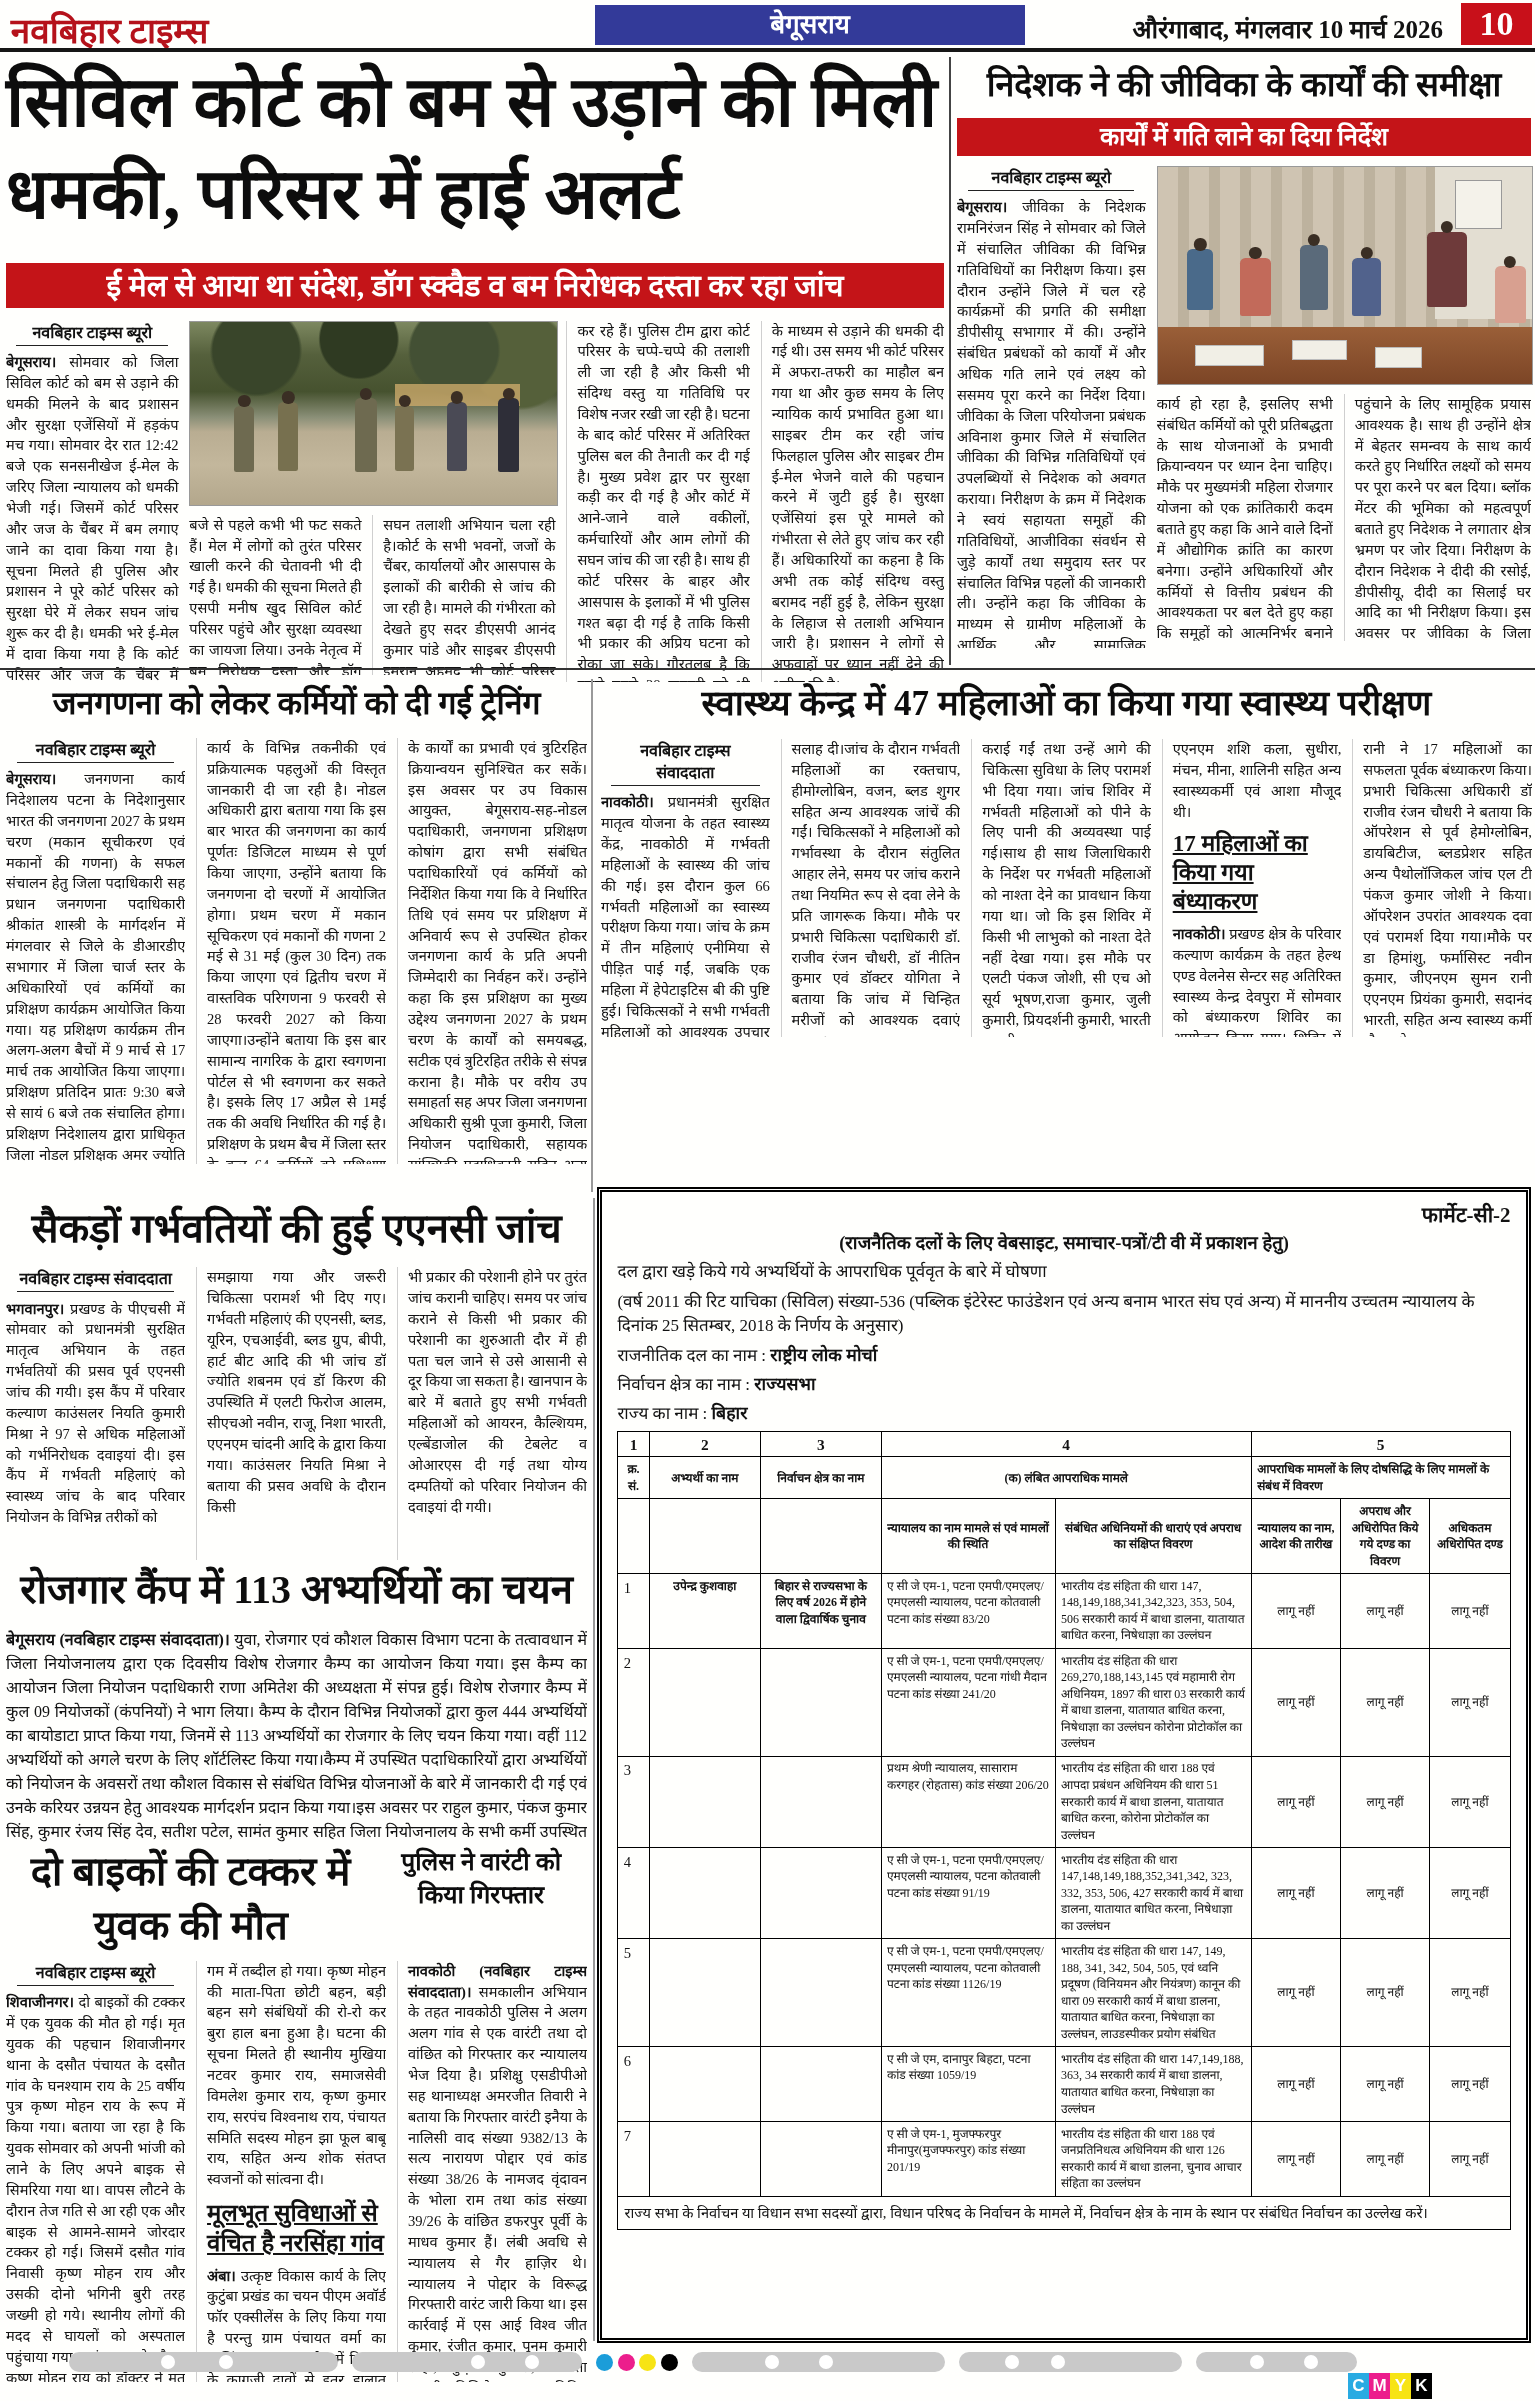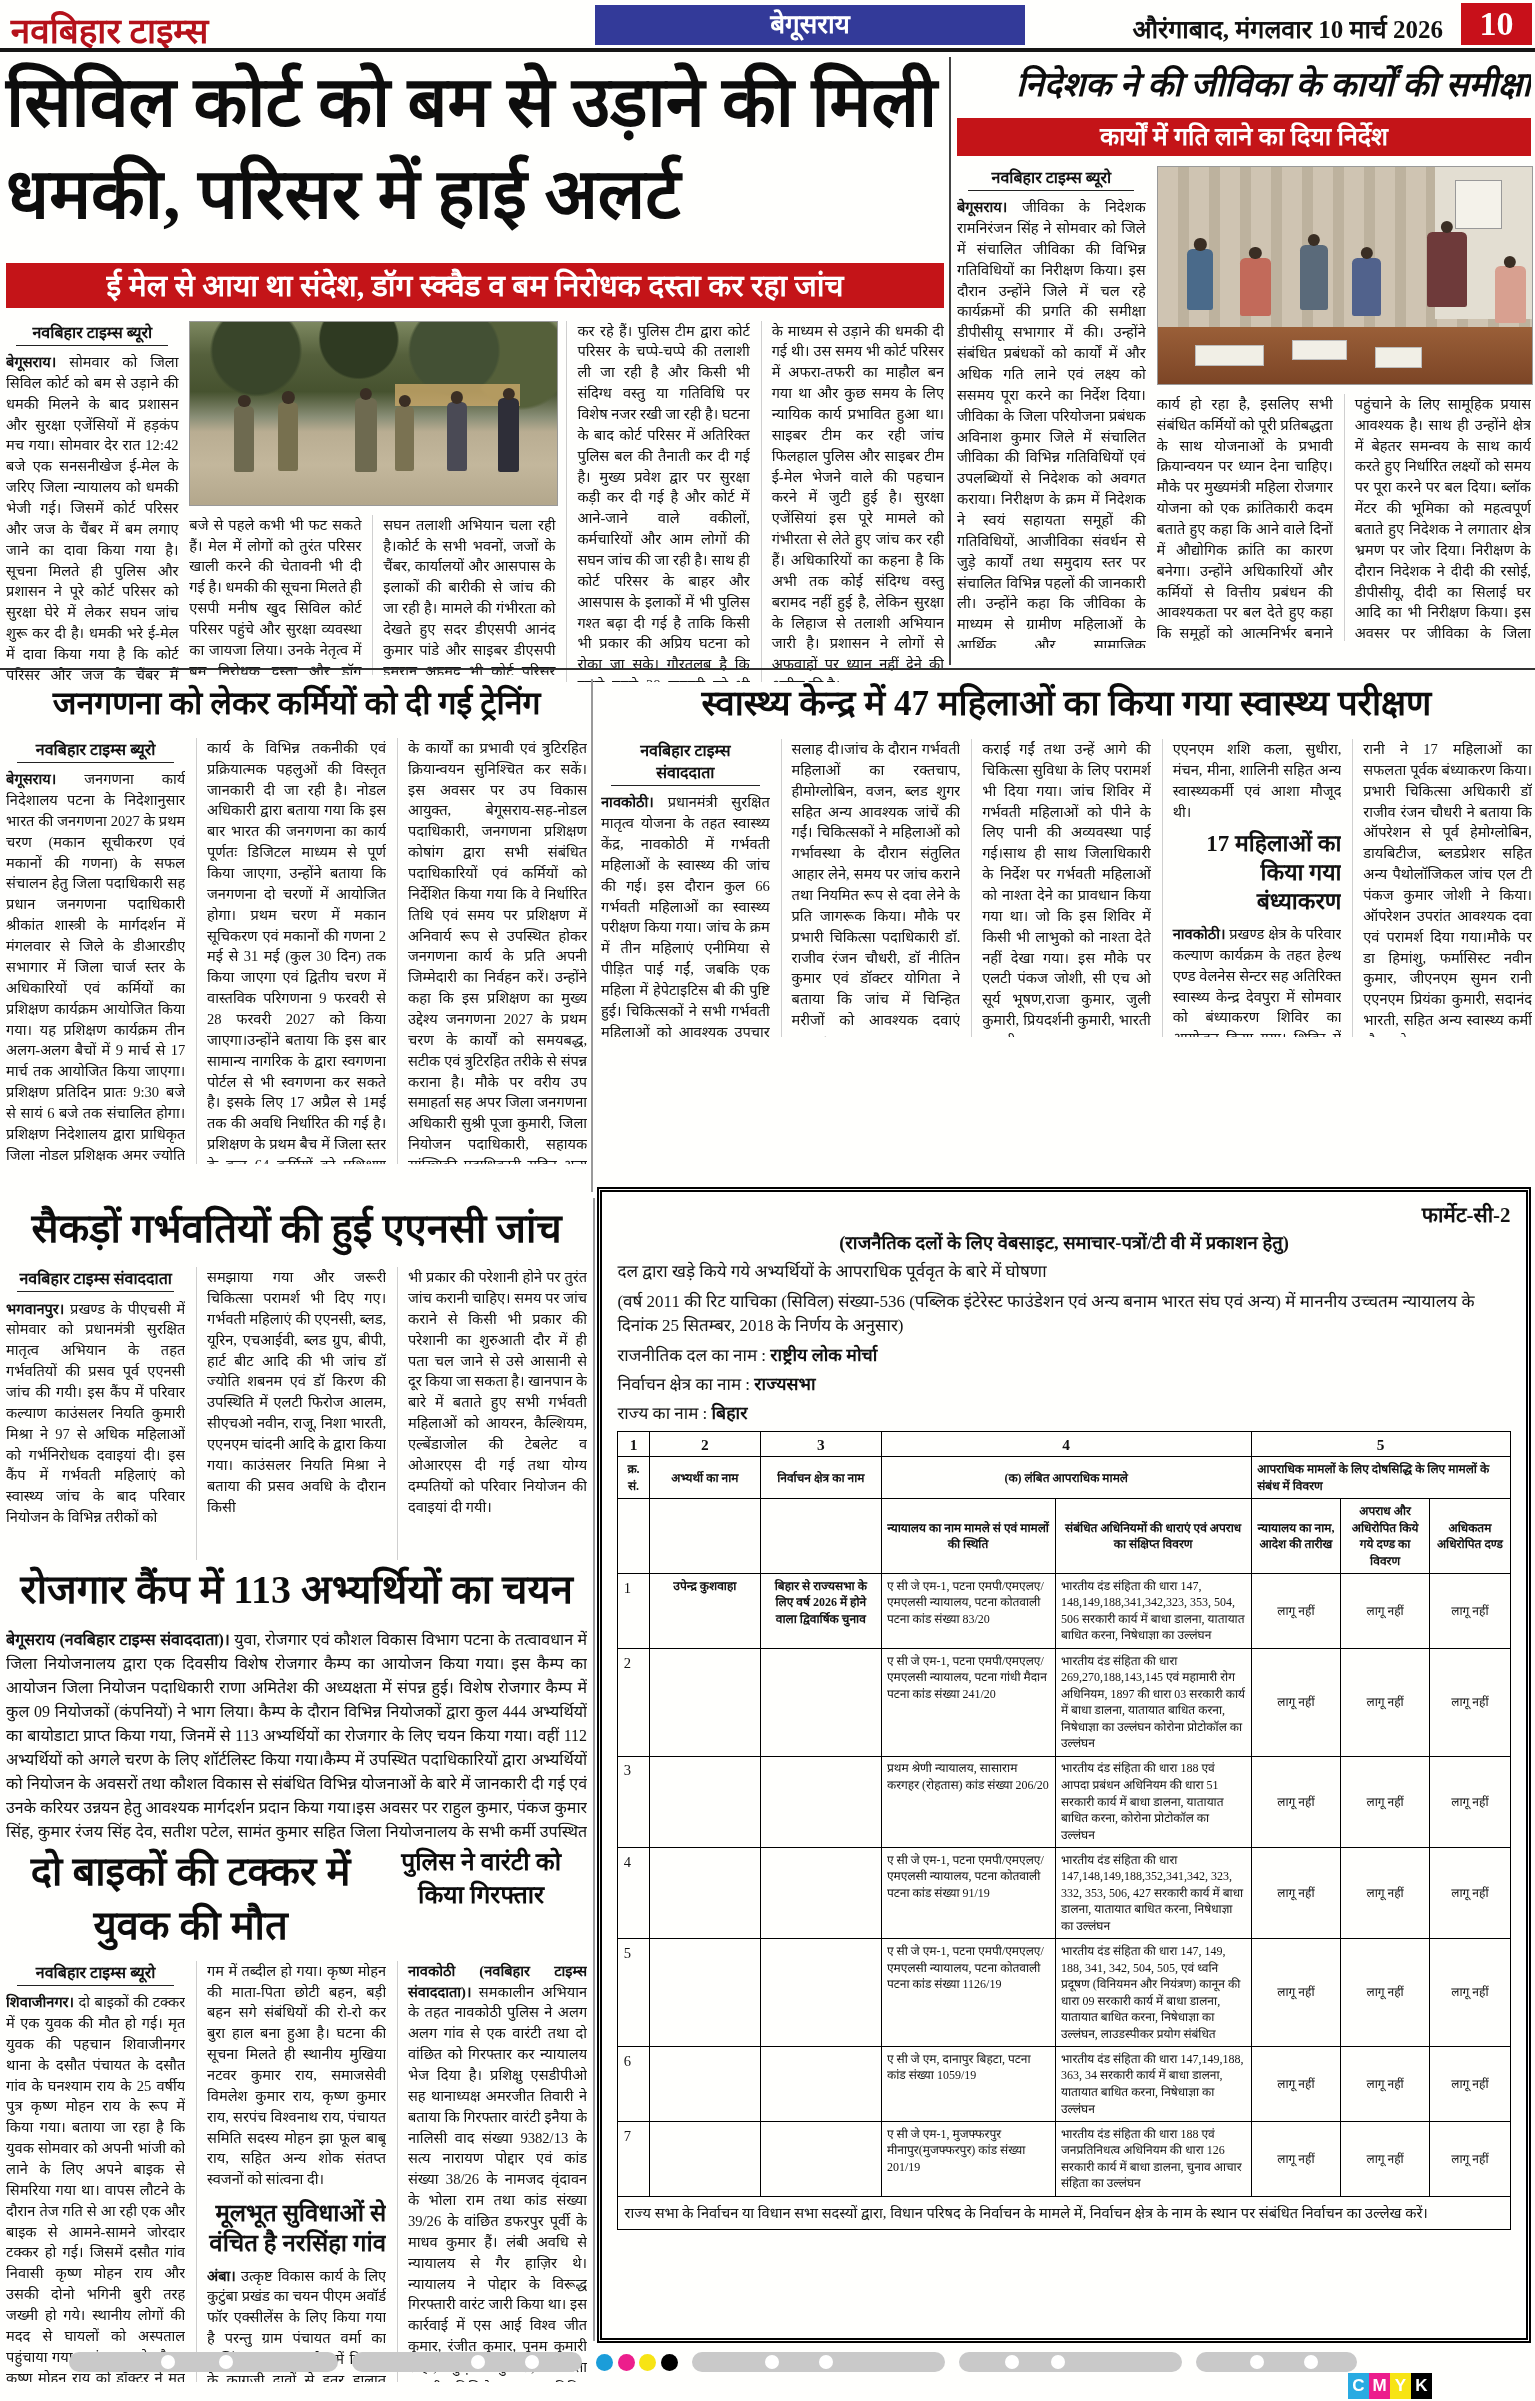--- a/index.html
+++ b/index.html
@@ -15,21 +15,21 @@
   .header-rule{position:absolute;left:0;top:48px;width:1536px;height:3.8px;background:#161616;}
   
   .headline{font-weight:bold;color:#0d0d0d;}
   .red-strip{background:#c41418;color:#fff;font-weight:bold;text-align:center;}
   .byline{font-weight:bold;text-align:center;font-size:16px;border-bottom:1.5px solid #222;
           padding-bottom:2.3px;margin:0 auto 6.1px auto;width:88%;}
   .dateline{font-weight:bold;}
   .col-text{text-align:justify;font-size:14.6px;line-height:1.43;}
   .vrule{position:absolute;width:1.5px;background:#444;}
   .hrule{position:absolute;height:1.5px;background:#333;}
-  .inner-head{font-weight:bold;text-align:right;font-size:23px;line-height:1.25;margin:7.7px 0;}
+  .inner-head{font-weight:bold;text-align:left;font-size:23px;line-height:1.25;margin:7.7px 0;text-decoration:underline;}
   
   .photo{position:relative;overflow:hidden;border:0.8px solid #999;}
   .photo-police{background:
      linear-gradient(180deg,#7d8860 0%,#55603c 18%,#46522f 38%,#8a8f77 52%,#b9ad92 60%,#c3b79c 78%,#b3a78c 100%);}
   .photo-police .canopy{position:absolute;left:0;top:0;width:100%;height:52%;
      background:radial-gradient(circle at 18% 30%,#39452a 0 14%,transparent 15%),
                 radial-gradient(circle at 46% 18%,#2f3a22 0 18%,transparent 19%),
                 radial-gradient(circle at 72% 30%,#435034 0 16%,transparent 17%),
                 radial-gradient(circle at 90% 40%,#55603a 0 14%,transparent 15%);}
   .photo-police .bldg{position:absolute;left:56%;top:34%;width:34%;height:12%;background:#caa96a;opacity:.8;}
@@ -108,21 +108,21 @@
       </div>
       <div class="col-text" style="width:178px;overflow:hidden;border-left:0.8px solid #cfcfcf;padding-left:10px;">कर रहे हैं। पुलिस टीम द्वारा कोर्ट परिसर के चप्पे-चप्पे की तलाशी ली जा रही है और किसी भी संदिग्ध वस्तु या गतिविधि पर विशेष नजर रखी जा रही है। घटना के बाद कोर्ट परिसर में अतिरिक्त पुलिस बल की तैनाती कर दी गई है। मुख्य प्रवेश द्वार पर सुरक्षा कड़ी कर दी गई है और कोर्ट में आने-जाने वाले वकीलों, कर्मचारियों और आम लोगों की सघन जांच की जा रही है। साथ ही कोर्ट परिसर के बाहर और आसपास के इलाकों में भी पुलिस गश्त बढ़ा दी गई है ताकि किसी भी प्रकार की अप्रिय घटना को रोका जा सके। गौरतलब है कि इससे पहले 28 जनवरी को भी बेगूसराय सिविल कोर्ट को ई-मेल</div>
       <div class="col-text" style="width:178px;overflow:hidden;border-left:0.8px solid #cfcfcf;padding-left:10px;">के माध्यम से उड़ाने की धमकी दी गई थी। उस समय भी कोर्ट परिसर में अफरा-तफरी का माहौल बन गया था और कुछ समय के लिए न्यायिक कार्य प्रभावित हुआ था। साइबर टीम कर रही जांच फिलहाल पुलिस और साइबर टीम ई-मेल भेजने वाले की पहचान करने में जुटी हुई है। सुरक्षा एजेंसियां इस पूरे मामले को गंभीरता से लेते हुए जांच कर रही हैं। अधिकारियों का कहना है कि अभी तक कोई संदिग्ध वस्तु बरामद नहीं हुई है, लेकिन सुरक्षा के लिहाज से तलाशी अभियान जारी है। प्रशासन ने लोगों से अफवाहों पर ध्यान नहीं देने की अपील की है।</div>
     </div>
   </div>
 
   <div class="vrule" style="left:949px;top:57px;height:608px;"></div>
   <div class="hrule" style="left:0;top:668px;width:1536px;"></div>
 
   <div style="position:absolute;left:957px;top:60px;width:574px;">
-    <div class="headline" style="font-size:34px;line-height:1.45;text-align:right;white-space:nowrap;overflow:hidden;font-style:italic;">निदेशक ने की जीविका के कार्यों की समीक्षा</div>
+    <div class="headline" style="font-size:34px;line-height:1.45;text-align:center;white-space:nowrap;overflow:hidden;">निदेशक ने की जीविका के कार्यों की समीक्षा</div>
     <div class="red-strip" style="margin-top:9.2px;height:38px;font-size:25px;line-height:38px;">कार्यों में गति लाने का दिया निर्देश</div>
     <div style="display:flex;gap:10.8px;margin-top:9.2px;height:482px;">
       <div style="width:189px;overflow:hidden;">
         <div class="byline">नवबिहार टाइम्स ब्यूरो</div>
         <div class="col-text"><span class="dateline">बेगूसराय।</span>
           <span>जीविका के निदेशक रामनिरंजन सिंह ने सोमवार को जिले में संचालित जीविका की विभिन्न गतिविधियों का निरीक्षण किया। इस दौरान उन्होंने जिले में चल रहे कार्यक्रमों की प्रगति की समीक्षा डीपीसीयू सभागार में की। उन्होंने संबंधित प्रबंधकों को कार्यों में और अधिक गति लाने एवं लक्ष्य को ससमय पूरा करने का निर्देश दिया। जीविका के जिला परियोजना प्रबंधक अविनाश कुमार जिले में संचालित जीविका की विभिन्न गतिविधियों एवं उपलब्धियों से निदेशक को अवगत कराया। निरीक्षण के क्रम में निदेशक ने स्वयं सहायता समूहों की गतिविधियों, आजीविका संवर्धन से जुड़े कार्यों तथा समुदाय स्तर पर संचालित विभिन्न पहलों की जानकारी ली। उन्होंने कहा कि जीविका के माध्यम से ग्रामीण महिलाओं के आर्थिक और सामाजिक सशक्तीकरण की दिशा में लगातार</span></div>
       </div>
       <div style="width:375px;display:flex;flex-direction:column;gap:9.2px;">
         <div class="photo photo-meeting" style="width:100%;height:217px;">
           <div class="wall"></div>

